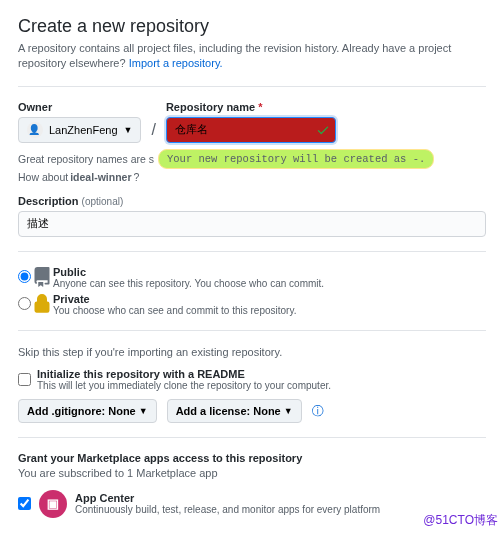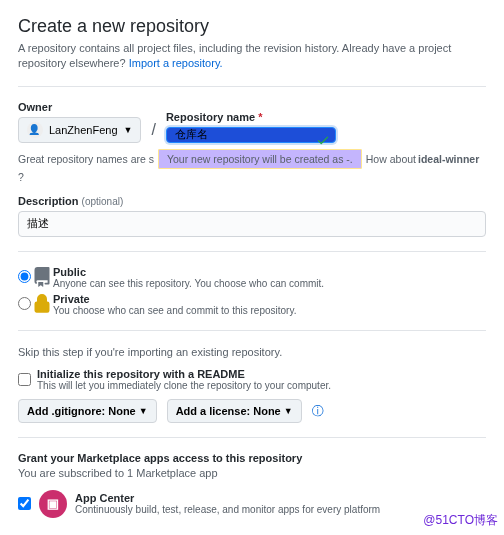--- a/index.html
+++ b/index.html
@@ -25,35 +25,36 @@
     border-radius: 4px;
     background: #fafbfc;
     padding: 4px 8px;
     font-size: 11px;
     font-family: inherit;
   }
   .select-btn { display: inline-flex; align-items: center; gap: 6px; cursor: pointer; height: 26px; background:#eff3f6;}
   .slash { font-size: 16px; color: #586069; padding: 0 2px 4px; }
   .repo-name-wrap { position: relative; }
   .text-input {
-    width: 170px; height: 16px;
+    width: 170px; height: 26px;
     border: 1px solid #2188ff;
     box-shadow: 0 0 0 2px rgba(3,102,214,0.2);
-    background: #1d4ed8;
+    background: #b91c1c;
   }
   .check-icon { position: absolute; right: 6px; top: 6px; color: #28a745; }
   .hint-line { font-size: 10.5px; color: #586069; margin-top: 6px; display: flex; align-items: center; flex-wrap: wrap; gap: 2px; text-align: right;}
   .tooltip {
-    background: #c4b5fd;
+    background: #bef264;
     border: 1px solid #ffe58f;
     padding: 3px 8px;
     font-size: 10.5px;
     color: #586069;
-    border-radius: 1px;
+    border-radius: 9px;
     margin: 0 2px;
+    font-family: Liberation Mono, monospace;
   }
   .desc-input { width: 100%; height: 26px; background: #fafbfc; }
   .radio-row { display: flex; align-items: flex-start; gap: 0; margin: 4px 0; }
   .radio-row input[type=radio] { margin-top: 4px; }
   .radio-icon { width: 22px; display:flex; justify-content:center; }
   .radio-label { font-weight: 600; font-size: 11px; }
   .radio-desc { font-size: 10px; color: #586069; }
   .checkbox-row { display: flex; align-items: center; gap: 6px; margin: 6px 0; }
   .checkbox-row .cb-label { font-weight: 600; font-size: 11px; }
   .checkbox-row .cb-desc { font-size: 10px; color: #586069; }

